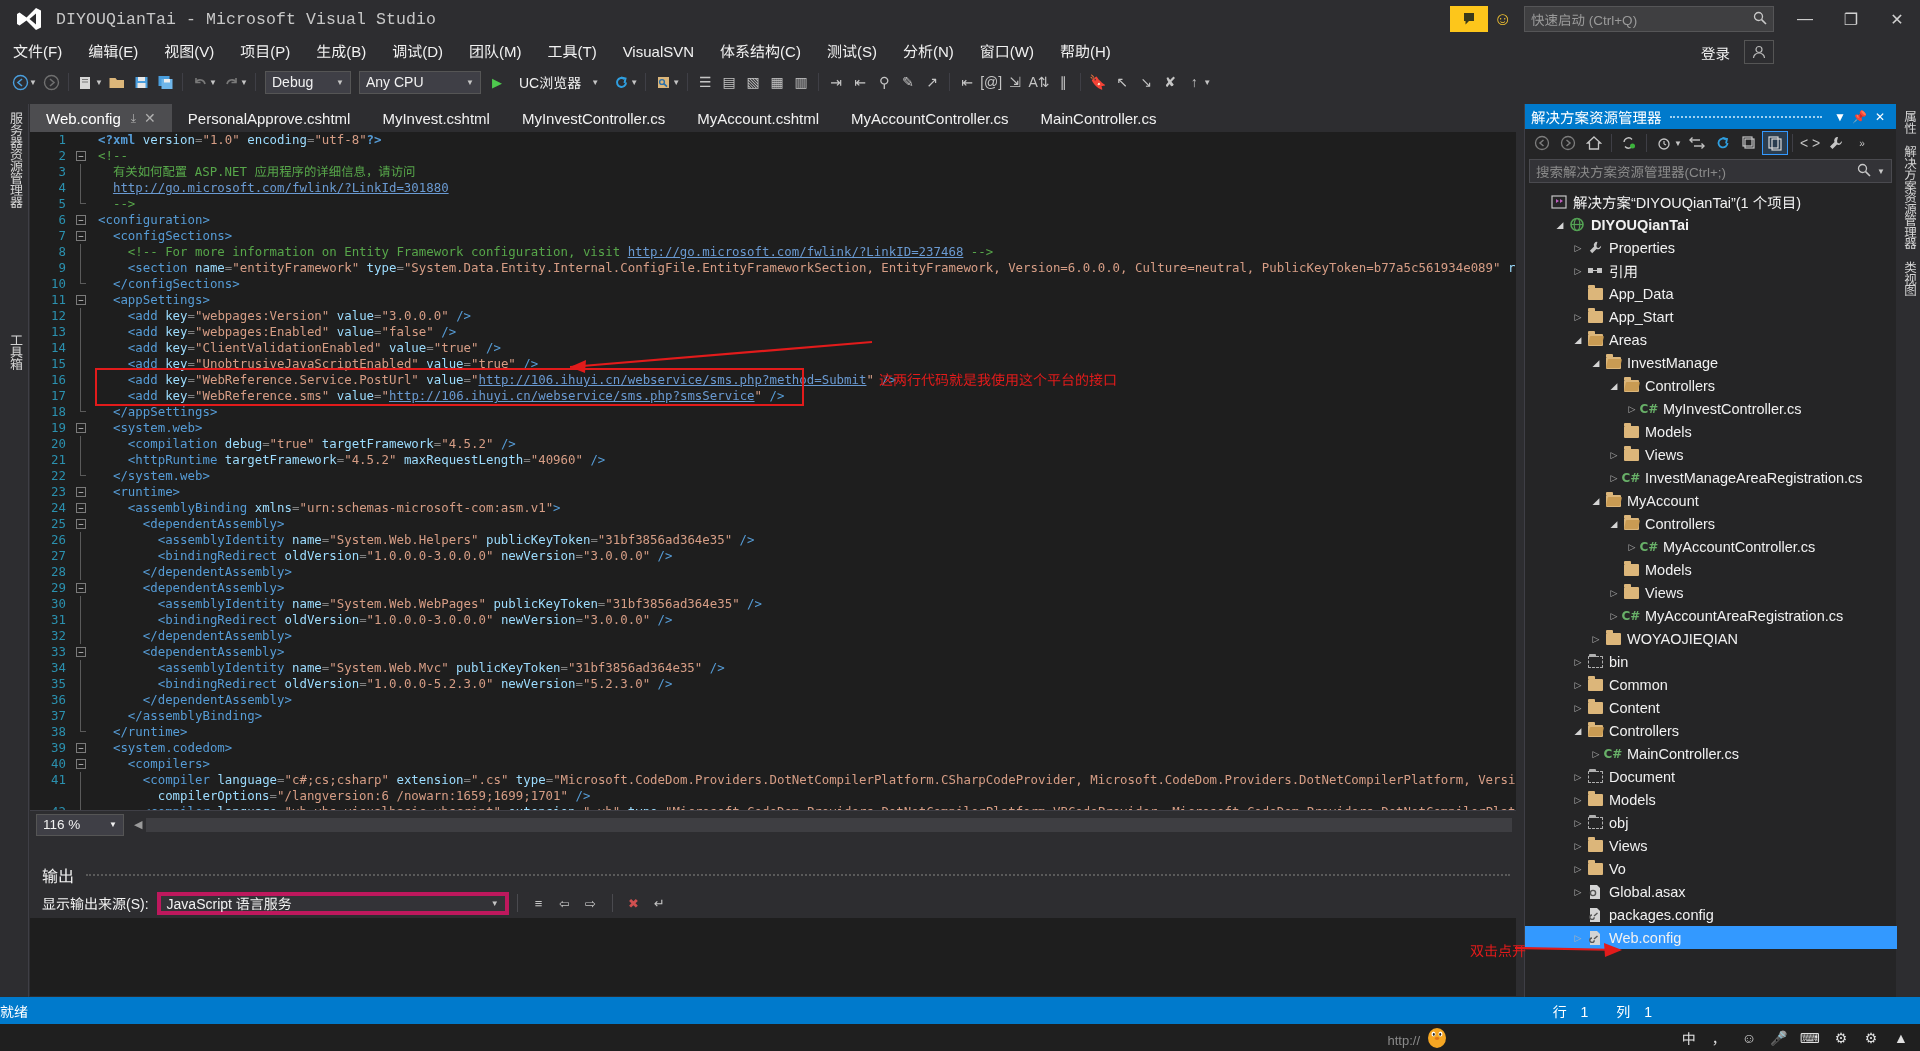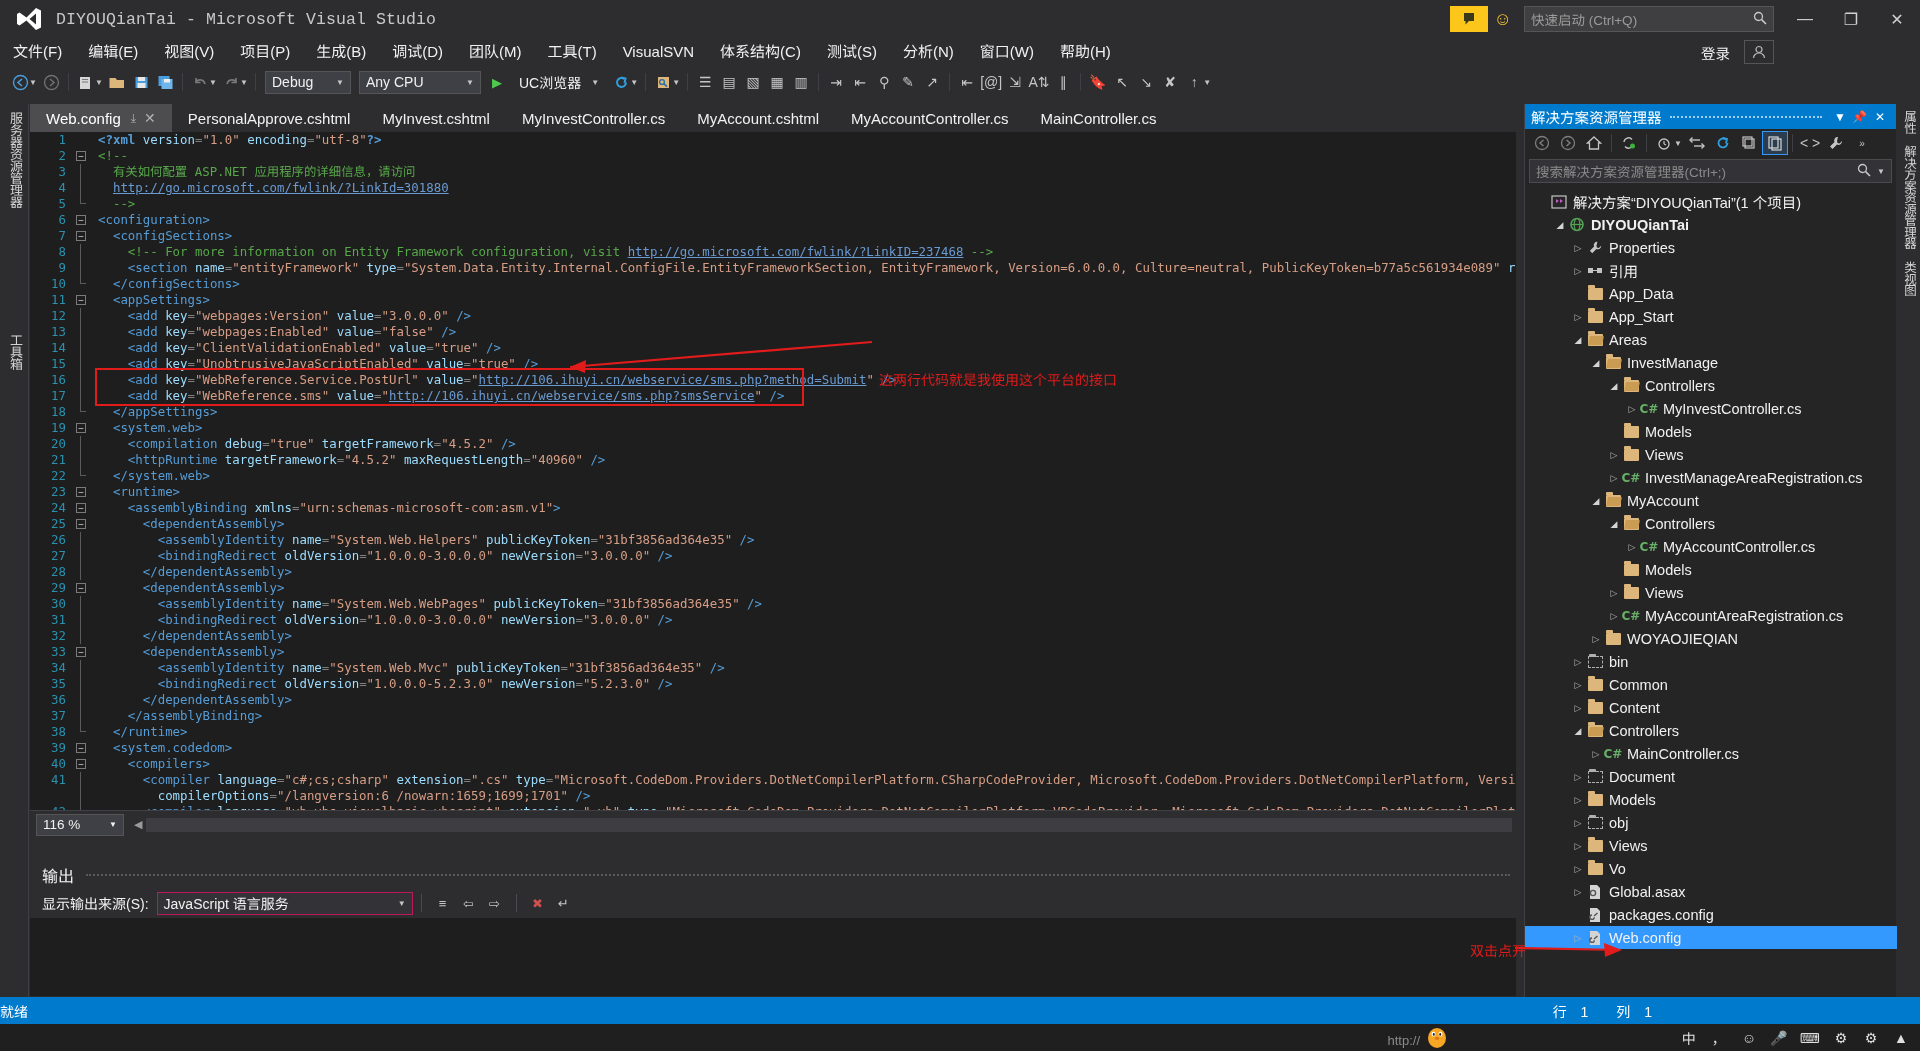--- a/index.html
+++ b/index.html
@@ -130,21 +130,21 @@
   
   .output-panel {
     position: absolute; top: 862px; left: 30px; width: 1486px; height: 162px; background: #2d2d30;
   }
   .out-header { display:flex; align-items:center; height: 26px; padding-left: 12px; }
   .out-title { font-size: 16px; color:#f1f1f1; margin-right: 12px;}
   .out-dots { flex:1; height: 1px; border-top: 2px dotted #5a5a5a; margin-right: 6px; }
   .out-toolbar { display:flex; align-items:center; height: 30px; padding-left: 12px; }
   .out-label { font-size: 14px; color: #f1f1f1; margin-right: 8px; }
   .out-combo {
-    width: 256px; height: 23px; background: #333337; border:1px solid #be185d; color:#f1f1f1;
+    width: 352px; height: 23px; background: #333337; border:4px solid #be185d; color:#f1f1f1;
     font-size: 14px; display:flex; align-items:center; padding: 0 6px;
   }
   .out-combo .cb-caret{margin-left:auto;font-size:8px;color:#c5c5c5;}
   .out-tb-sep { width:1px; height:18px; background:#4a4a4f; margin: 0 8px;}
   .out-ico { width:26px;height:22px;display:flex;align-items:center;justify-content:center;color:#c5c5c5;font-size:13px;}
   .out-body { position:absolute; top: 56px; left: 0; width: 1486px; height: 78px; background: #1e1e1e; }
   .out-scroll { position:absolute; bottom:0; left:0; width:1486px; height:18px; background:#2d2d30; display:flex;align-items:center;}
 
   
   .solexp {

